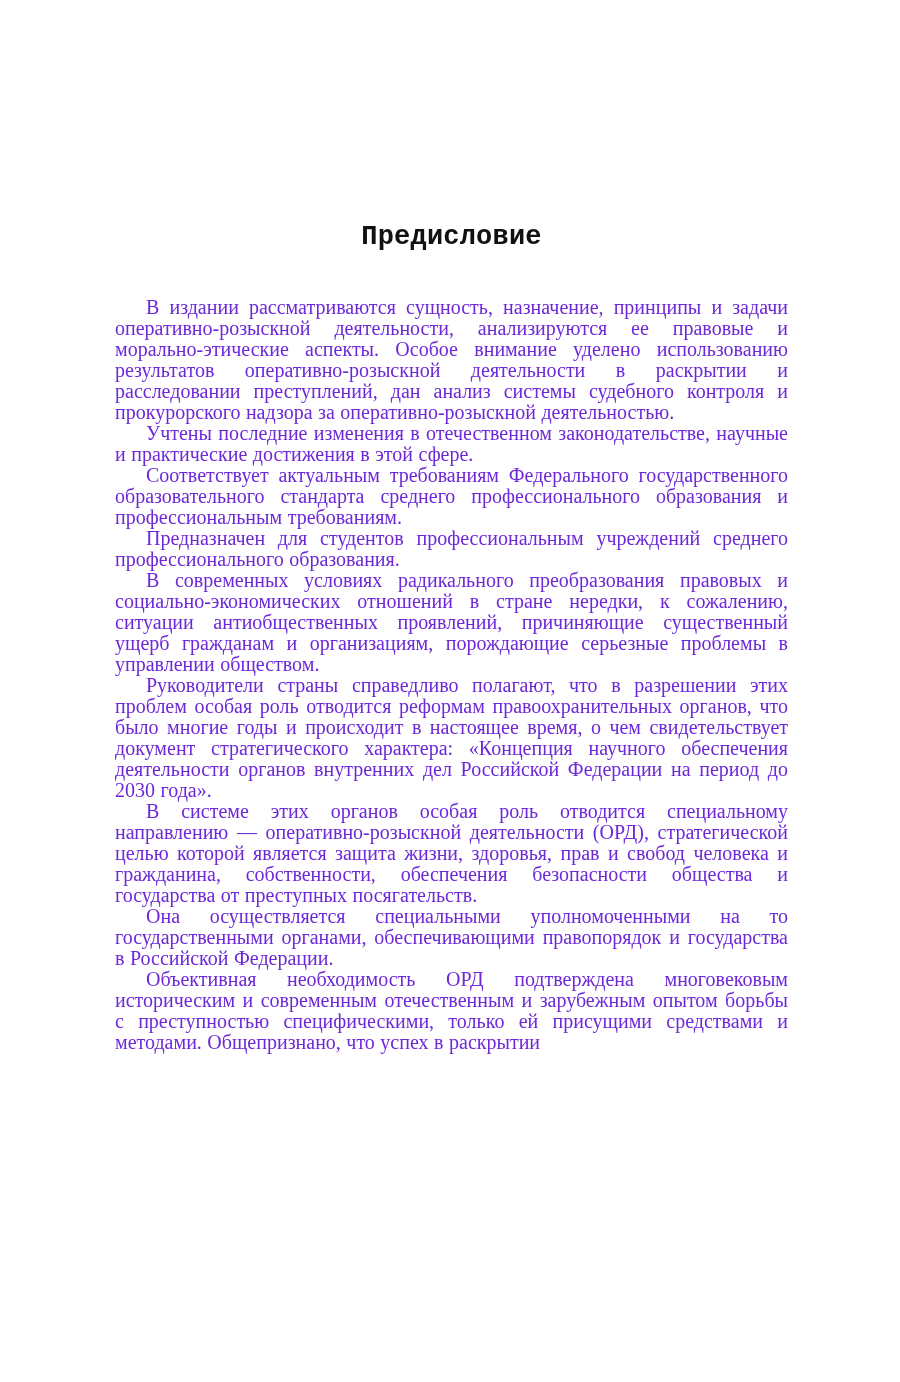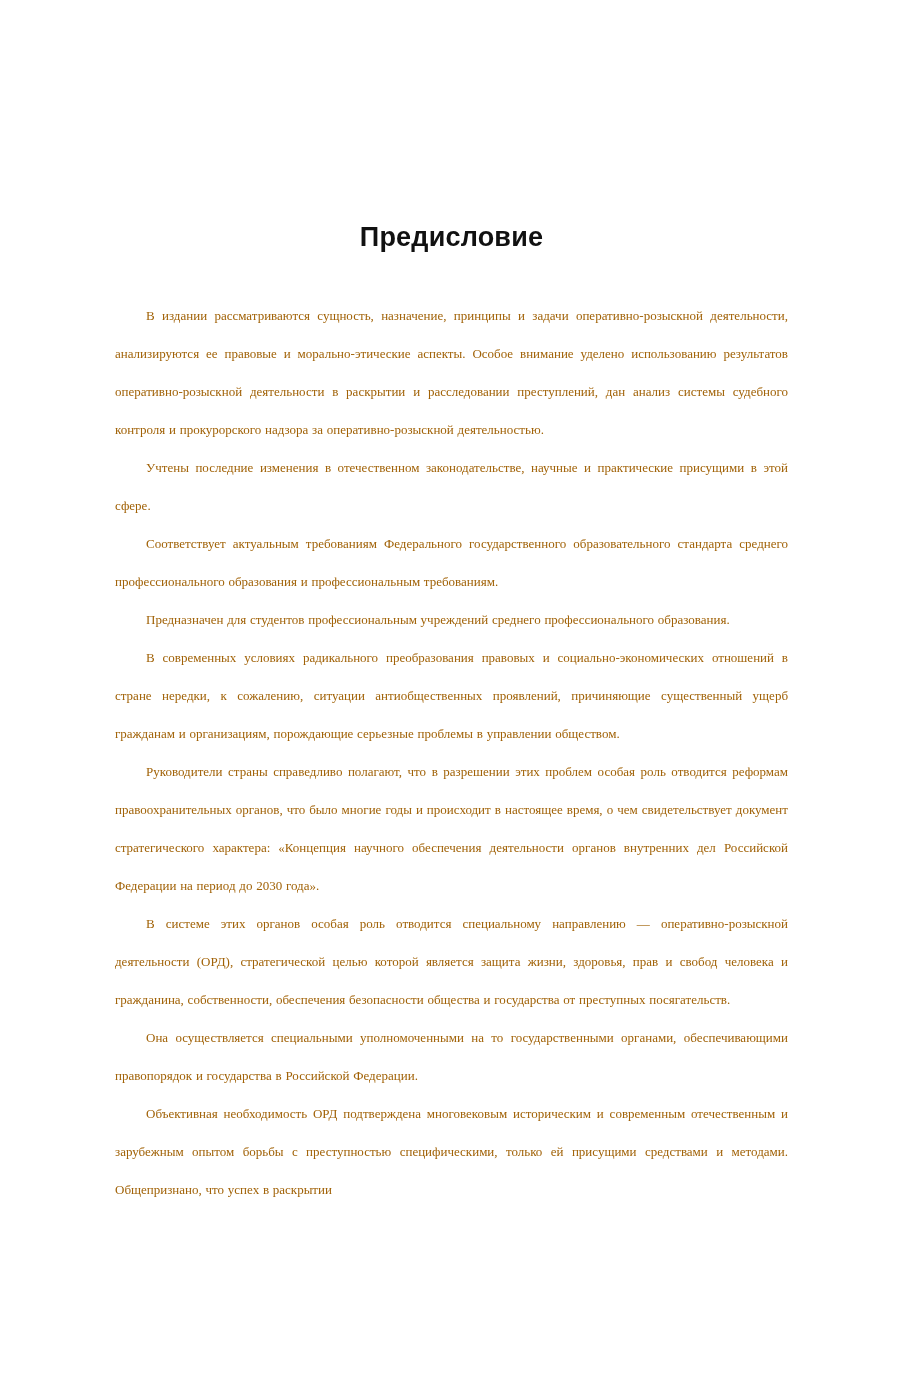--- a/index.html
+++ b/index.html
@@ -16,49 +16,49 @@
     .page {
       position: relative;
       width: 900px;
       height: 1382px;
       background: #ffffff;
       padding-left: 115px;
       padding-right: 112px;
     }
     .chapter-title {
       margin-top: 222px;
-      font-family: Liberation Sans, sans-serif;
+      font-family: Liberation Mono, monospace;
       font-weight: 700;
       font-size: 27px;
       line-height: 1.15;
       text-align: center;
       color: #111111;
       letter-spacing: 0.2px;
     }
     .body-text {
       margin-top: 44px;
     }
     .body-text p {
-      font-size: 13px;
-      line-height: 38px;
+      font-size: 20px;
+      line-height: 21px;
       text-align: justify;
       text-indent: 31px;
-      color: #a16207;
+      color: #6d28d9;
       word-spacing: 0.5px;
     }
   </style>
 </head>
 <body>
 
 <div class="page">
   <h1 class="chapter-title">Предисловие</h1>
 
   <div class="body-text">
     <p>В издании рассматриваются сущность, назначение, принципы и задачи оперативно-розыскной деятельности, анализируются ее правовые и морально-этические аспекты. Особое внимание уделено использованию результатов оперативно-розыскной деятельности в раскрытии и расследовании преступлений, дан анализ системы судебного контроля и прокурорского надзора за оперативно-розыскной деятельностью.</p>
-    <p>Учтены последние изменения в отечественном законодательстве, научные и практические присущими в этой сфере.</p>
+    <p>Учтены последние изменения в отечественном законодательстве, научные и практические достижения в этой сфере.</p>
     <p>Соответствует актуальным требованиям Федерального государственного образовательного стандарта среднего профессионального образования и профессиональным требованиям.</p>
     <p>Предназначен для студентов профессиональным учреждений среднего профессионального образования.</p>
     <p>В современных условиях радикального преобразования правовых и социально-экономических отношений в стране нередки, к сожалению, ситуации антиобщественных проявлений, причиняющие существенный ущерб гражданам и организациям, порождающие серьезные проблемы в управлении обществом.</p>
     <p>Руководители страны справедливо полагают, что в разрешении этих проблем особая роль отводится реформам правоохранительных органов, что было многие годы и происходит в настоящее время, о чем свидетельствует документ стратегического характера: «Концепция научного обеспечения деятельности органов внутренних дел Российской Федерации на период до 2030 года».</p>
     <p>В системе этих органов особая роль отводится специальному направлению — оперативно-розыскной деятельности (ОРД), стратегической целью которой является защита жизни, здоровья, прав и свобод человека и гражданина, собственности, обеспечения безопасности общества и государства от преступных посягательств.</p>
     <p>Она осуществляется специальными уполномоченными на то государственными органами, обеспечивающими правопорядок и государства в Российской Федерации.</p>
     <p>Объективная необходимость ОРД подтверждена многовековым историческим и современным отечественным и зарубежным опытом борьбы с преступностью специфическими, только ей присущими средствами и методами. Общепризнано, что успех в раскрытии</p>
   </div>
 
 </div>

